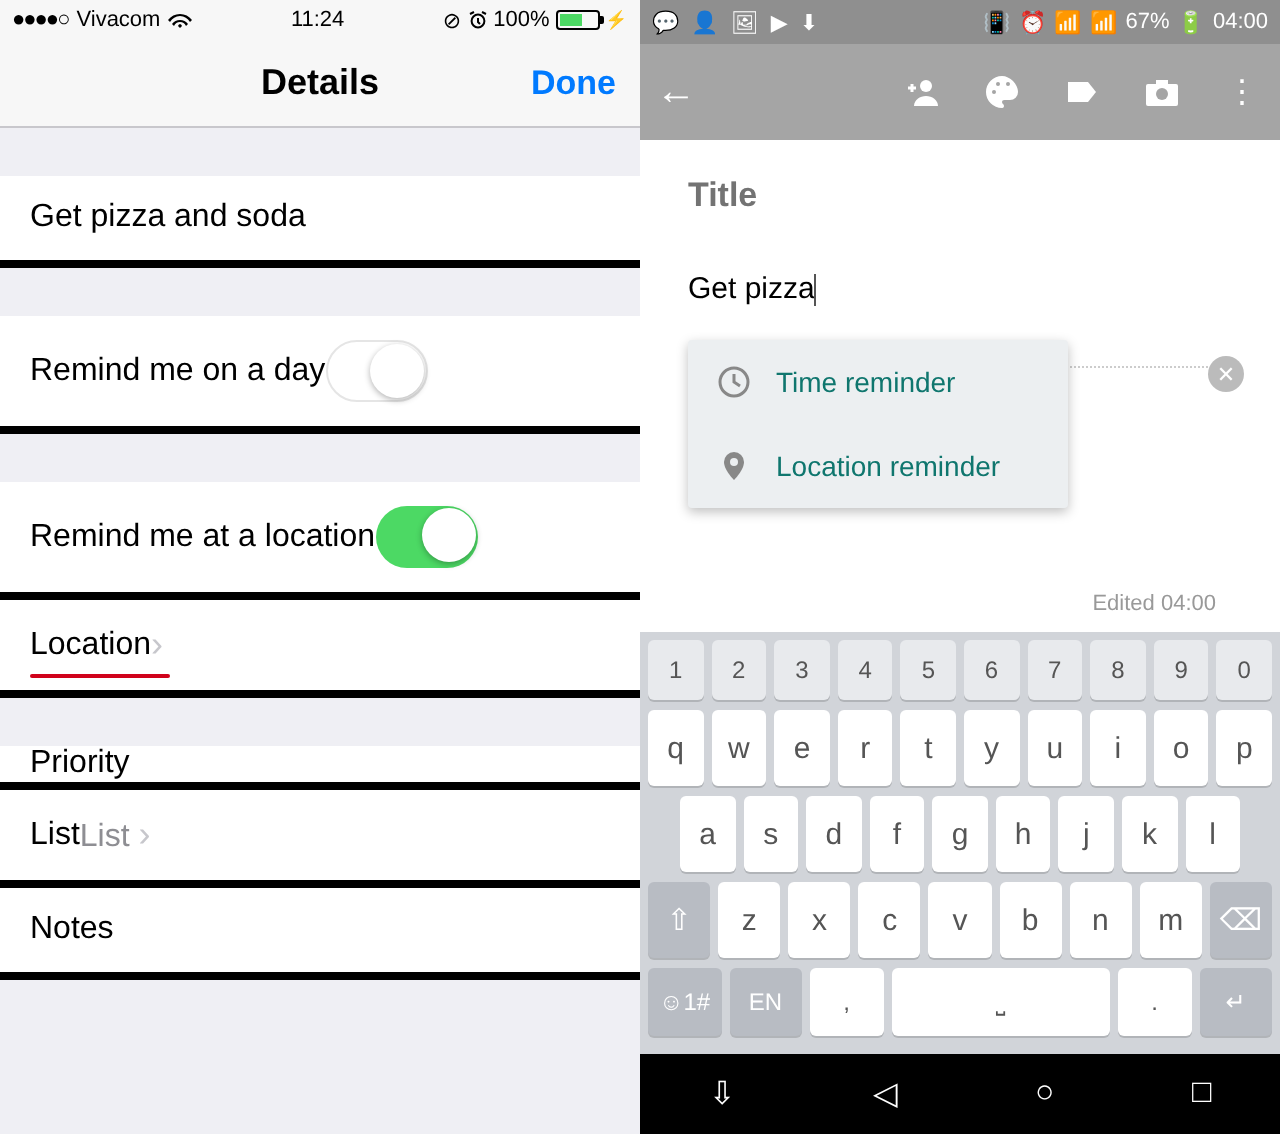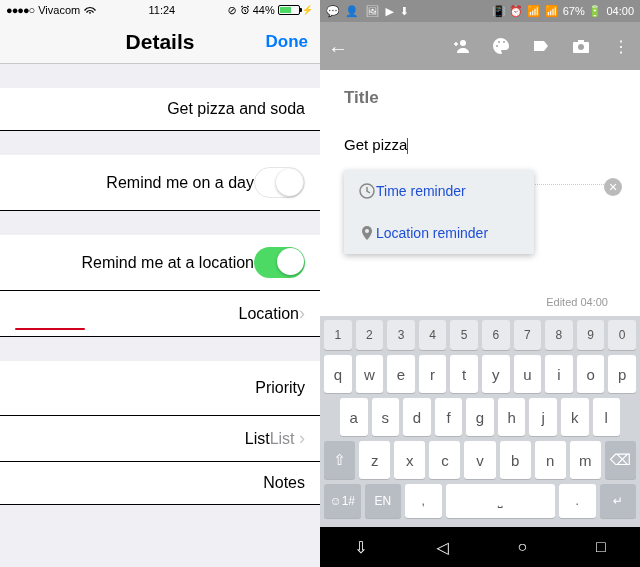--- a/index.html
+++ b/index.html
@@ -7,52 +7,52 @@
 .left{width:320px;height:567px;display:flex;flex-direction:column;background:#efeff4}
 .right{width:320px;height:567px;display:flex;flex-direction:column;background:#fff;position:relative}
 .status-ios{height:20px;background:#f7f7f7;display:flex;align-items:center;justify-content:space-between;padding:0 6px;font-size:11px;color:#000}
 .status-ios .l{display:flex;align-items:center;gap:4px}
 .status-ios .r{display:flex;align-items:center;gap:3px}
 .dots{letter-spacing:-1px}
 .battery-ios{width:22px;height:10px;border:1px solid #000;border-radius:2px;position:relative}
 .battery-ios::after{content:"";position:absolute;right:-3px;top:2px;width:2px;height:4px;background:#000;border-radius:0 1px 1px 0}
 .battery-ios .fill{position:absolute;left:1px;top:1px;bottom:1px;width:57%;background:#4cd964}
 .nav-ios{height:44px;background:#f7f7f7;border-bottom:1px solid #c8c7cc;display:flex;align-items:center;justify-content:center;position:relative}
-.nav-ios .title{font-size:21px;font-weight:600}
+.nav-ios .title{font-size:18px;font-weight:600}
 .nav-ios .done{position:absolute;right:12px;color:#007aff;font-size:17px;font-weight:600}
-.cell{background:#fff;padding:12px 15px;font-size:16px;color:#000;display:flex;align-items:center;justify-content:flex-end;border-bottom:1px solid #000000}
+.cell{background:#fff;padding:12px 15px;font-size:16px;color:#000;display:flex;align-items:center;justify-content:flex-start;border-bottom:4px solid #000000}
 .gap{height:24px}
 .switch{width:51px;height:31px;border-radius:16px;position:relative}
 .switch.off{background:#fff;border:1px solid #e5e5e5}
 .switch.on{background:#4cd964}
 .switch .knob{width:27px;height:27px;background:#fff;border-radius:50%;box-shadow:0 1px 3px rgba(0,0,0,.3);position:absolute;top:1px}
 .switch.off .knob{right:1px}
 .switch.on .knob{right:1px}
 .chevron{color:#c7c7cc;font-size:18px}
 .loc-cell{position:relative}
 .underline{position:absolute;left:15px;bottom:6px;width:70px;height:2px;background:#d0021b;border-radius:1px}
-.priority-cell{padding:18px 15px}
+.priority-cell{padding:0 15px}
 .seg{display:flex;border:1px solid #007aff;border-radius:4px;overflow:hidden;font-size:13px}
 .seg div{padding:4px 10px;border-right:1px solid #007aff;color:#007aff}
 .seg div:last-child{border-right:none}
 .seg .active{background:#007aff;color:#fff}
 .list-val{color:#8e8e93}
 .status-and{height:22px;background:#8f8f8f;display:flex;align-items:center;justify-content:space-between;padding:0 6px;font-size:11px;color:#fff}
 .status-and .l{display:flex;gap:6px}
 .status-and .r{display:flex;align-items:center;gap:4px}
 .toolbar-and{height:48px;background:#a5a5a5;display:flex;align-items:center;padding:0 8px;gap:18px;color:#fff}
 .toolbar-and .back{font-size:20px}
 .toolbar-and .spacer{flex:1}
 .tb-icon{width:22px;height:22px;display:flex;align-items:center;justify-content:center}
 .note-area{flex:1;padding:18px 24px;position:relative}
 .title-label{color:#737373;font-size:17px;font-weight:700;margin-bottom:28px}
 .note-text{font-size:15px;color:#000000;border-bottom:1px dotted #ccc;padding-bottom:30px}
 .cursor{border-right:1px solid #555;display:inline-block;height:16px;vertical-align:middle}
 .popup{position:absolute;left:24px;top:100px;width:190px;background:#eceff1;border-radius:2px;box-shadow:0 2px 6px rgba(0,0,0,.25)}
-.popup .item{padding:12px 14px;display:flex;align-items:center;font-size:14px;color:#1d4ed8}
+.popup .item{padding:12px 14px;display:flex;align-items:center;gap:12px;font-size:14px;color:#0f766e}
 .close-x{position:absolute;right:18px;top:108px;width:18px;height:18px;background:#bbb;border-radius:50%;color:#fff;font-size:11px;display:flex;align-items:center;justify-content:center}
 .edited{position:absolute;right:32px;bottom:8px;font-size:11px;color:#999}
 .keyboard{background:#d1d4d9;padding:4px}
 .krow{display:flex;gap:4px;margin-bottom:5px}
 .key{flex:1;height:38px;background:#fff;border-radius:3px;display:flex;align-items:center;justify-content:center;font-size:15px;color:#555;box-shadow:0 1px 0 rgba(0,0,0,.15)}
 .key.num{background:#e8eaed;font-size:12px;height:30px}
 .key.func{background:#b8bcc3;color:#fff}
 .key.space{flex:3;background:#fff}
 .krow.indent{padding:0 16px}
 .krow.bottom .key{height:34px;font-size:12px}
@@ -76,21 +76,21 @@
     </div>
     <span>11:24</span>
     <div class="r">
       <span>⊘</span>
       <span>
         <svg width="10" height="10" viewBox="0 0 10 10">
             <circle cx="5" cy="5.5" r="3.2" fill="none" stroke="#000" stroke-width="1"></circle>
             <path d="M5 4v2l1 1M1 2l2-1M9 2L7 1" stroke="#000" stroke-width="1" fill="none"></path>
           </svg>
       </span>
-      <span>44%</span>
+      <span>100%</span>
       <span class="battery-ios">
           <span class="fill"></span>
         </span>
       <span style="font-size:9px">⚡</span>
     </div>
   </div>
   <div class="nav-ios">
     <span class="title">Details</span>
     <span class="done">Done</span>
   </div>

